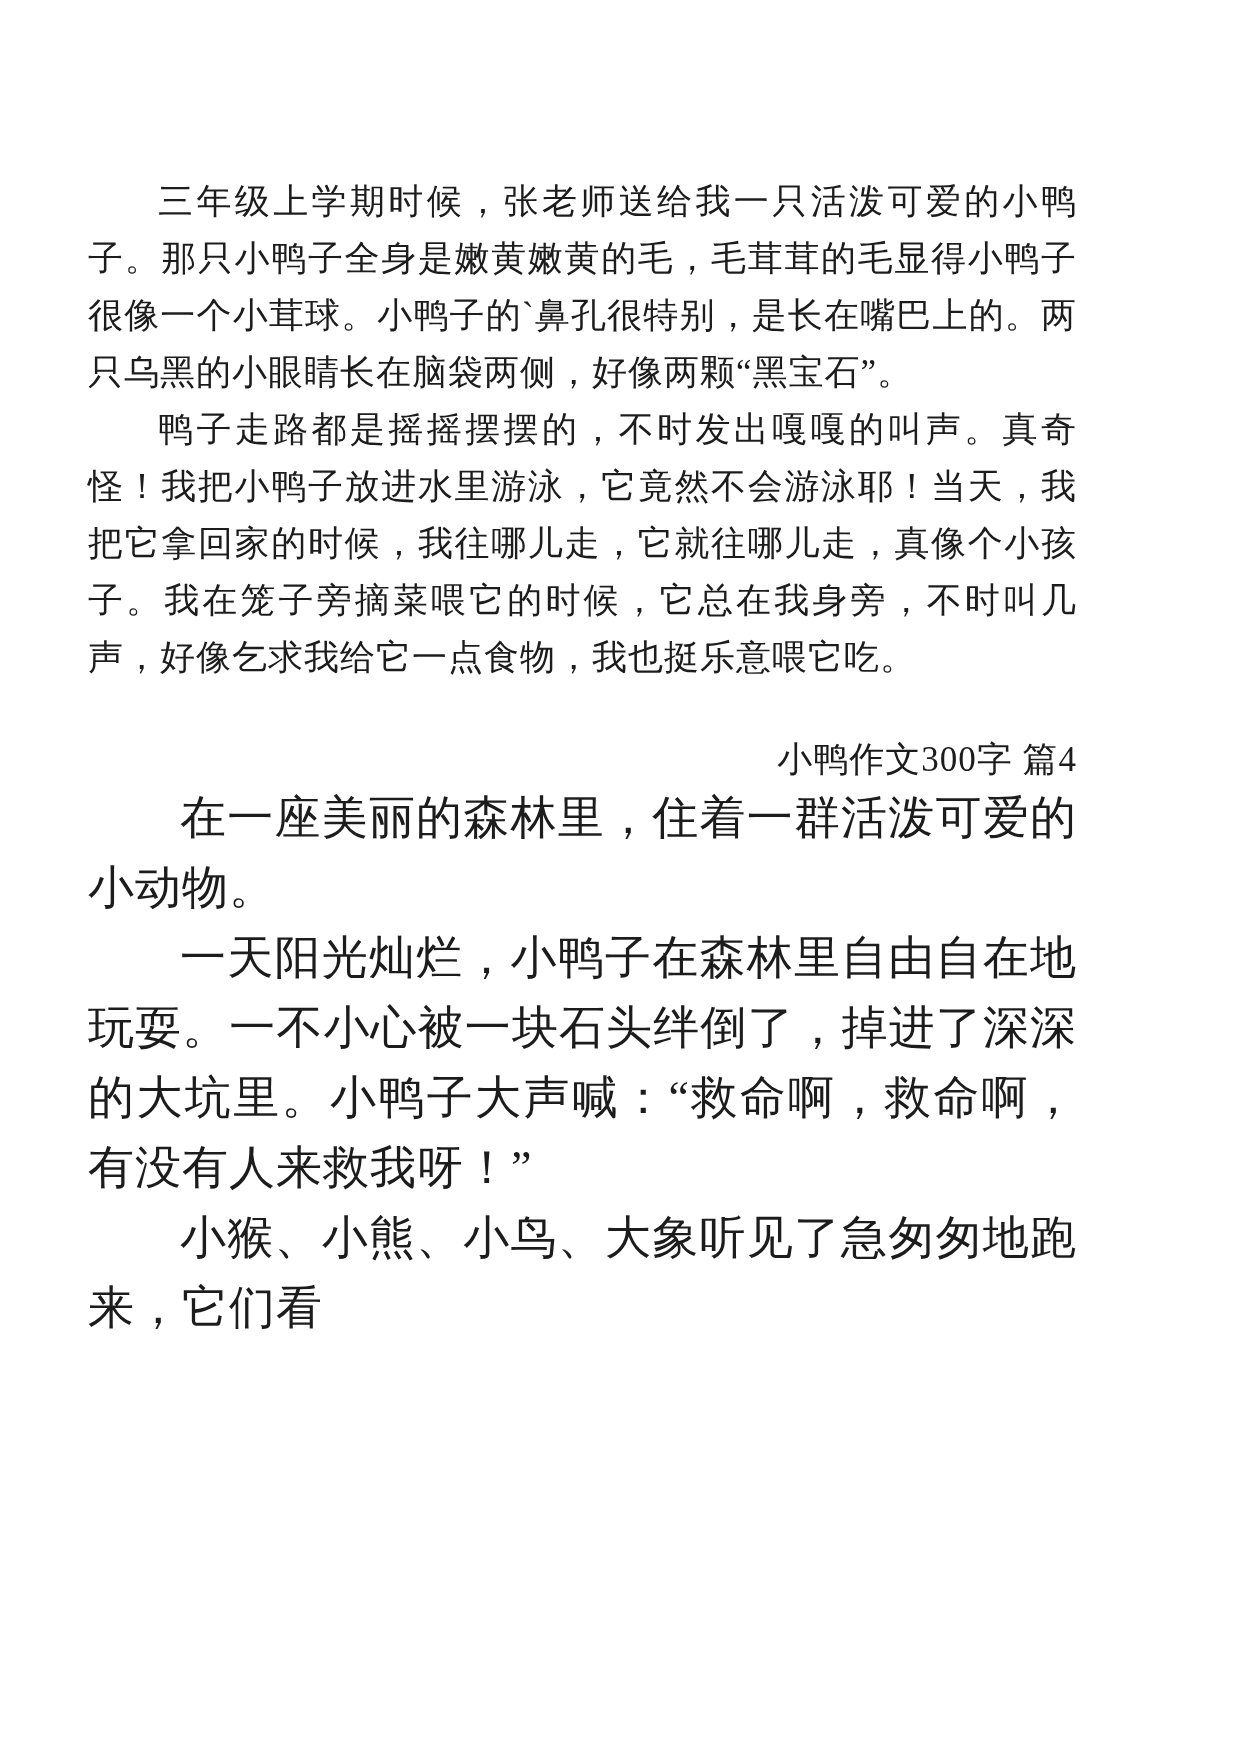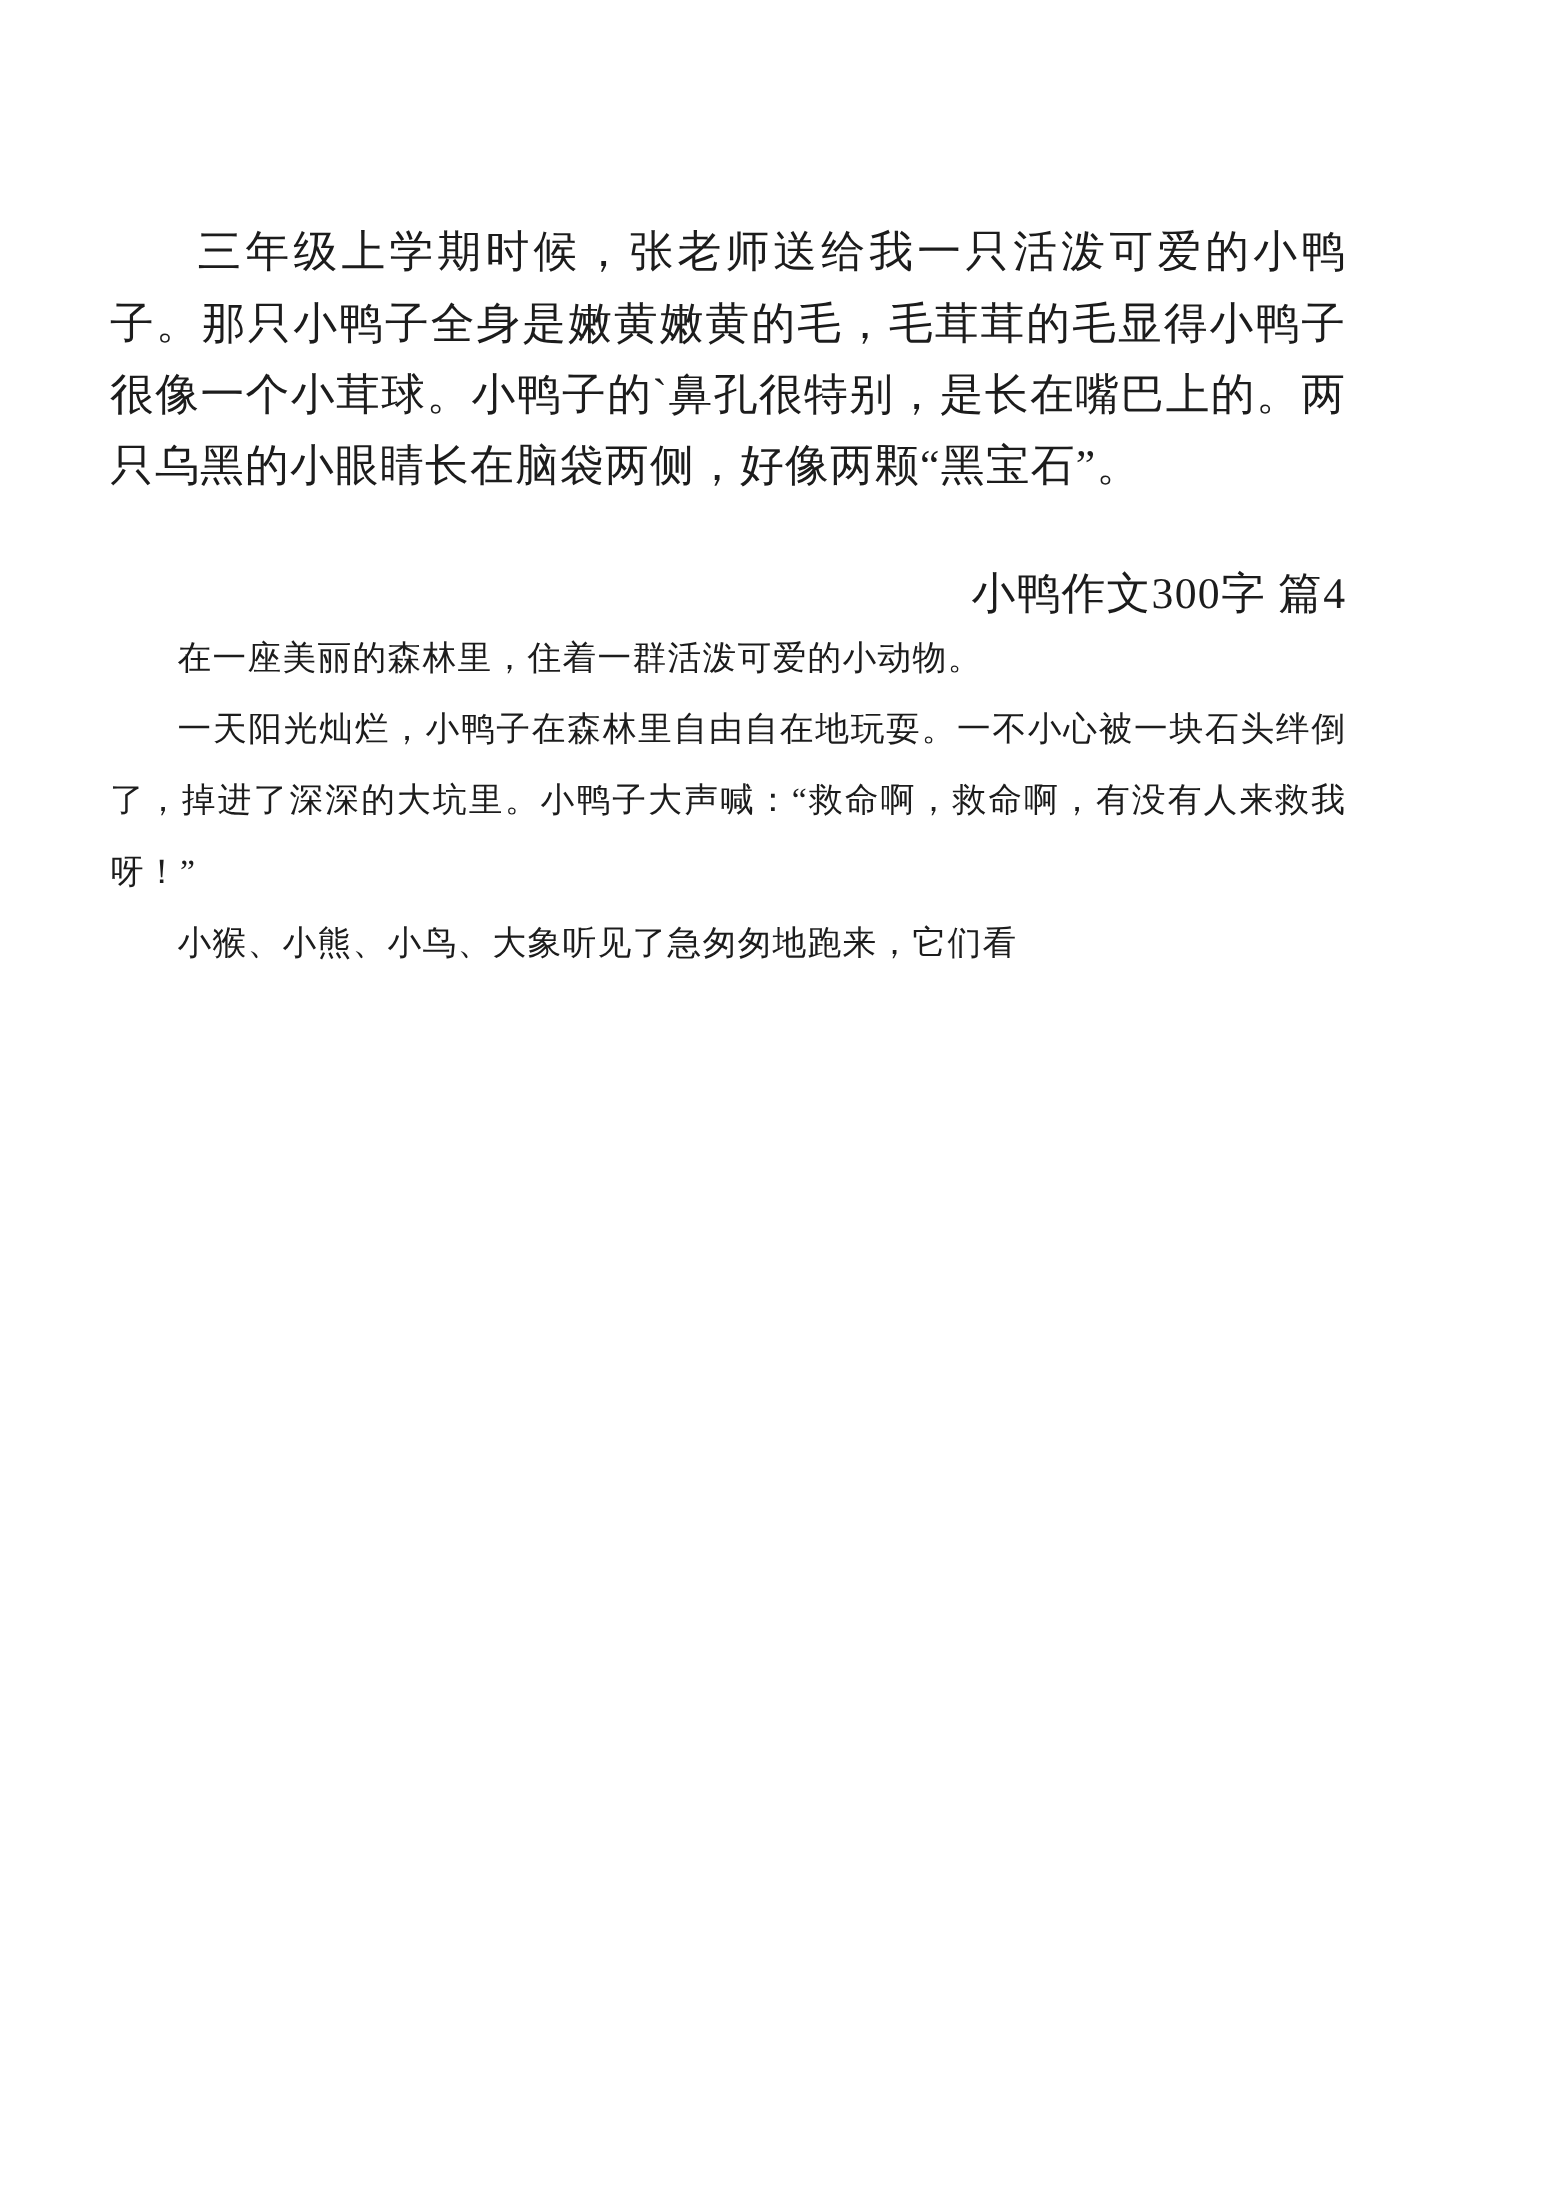--- a/index.html
+++ b/index.html
@@ -32,34 +32,35 @@
     margin: 51px 0 0 0;
     font-size: 35px;
     line-height: 46px;
     letter-spacing: 1px;
     text-indent: 0;
     font-weight: 400;
     text-align: right;
   }
   .essay4 p {
     margin: 0;
-    font-size: 27px;
-    line-height: 57px;
+    font-size: 46px;
+    line-height: 70px;
     letter-spacing: 1px;
     text-align: justify;
     text-indent: 2em;
     font-weight: 400;
   }
 </style>
 </head>
 <body>
 
 <div class="page">
   <div class="body-text">
     <p>三年级上学期时候，张老师送给我一只活泼可爱的小鸭子。那只小鸭子全身是嫩黄嫩黄的毛，毛茸茸的毛显得小鸭子很像一个小茸球。小鸭子的`鼻孔很特别，是长在嘴巴上的。两只乌黑的小眼睛长在脑袋两侧，好像两颗“黑宝石”。</p>
+    <p>鸭子走路都是摇摇摆摆的，不时发出嘎嘎的叫声。真奇怪！我把小鸭子放进水里游泳，它竟然不会游泳耶！当天，我把它拿回家的时候，我往哪儿走，它就往哪儿走，真像个小孩子。我在笼子旁摘菜喂它的时候，它总在我身旁，不时叫几声，好像乞求我给它一点食物，我也挺乐意喂它吃。</p>
   </div>
 
   <p class="section-heading">小鸭作文300字 篇4</p>
 
   <div class="essay4">
     <p>在一座美丽的森林里，住着一群活泼可爱的小动物。</p>
     <p>一天阳光灿烂，小鸭子在森林里自由自在地玩耍。一不小心被一块石头绊倒了，掉进了深深的大坑里。小鸭子大声喊：“救命啊，救命啊，有没有人来救我呀！”</p>
     <p>小猴、小熊、小鸟、大象听见了急匆匆地跑来，它们看</p>
   </div>
 </div>

